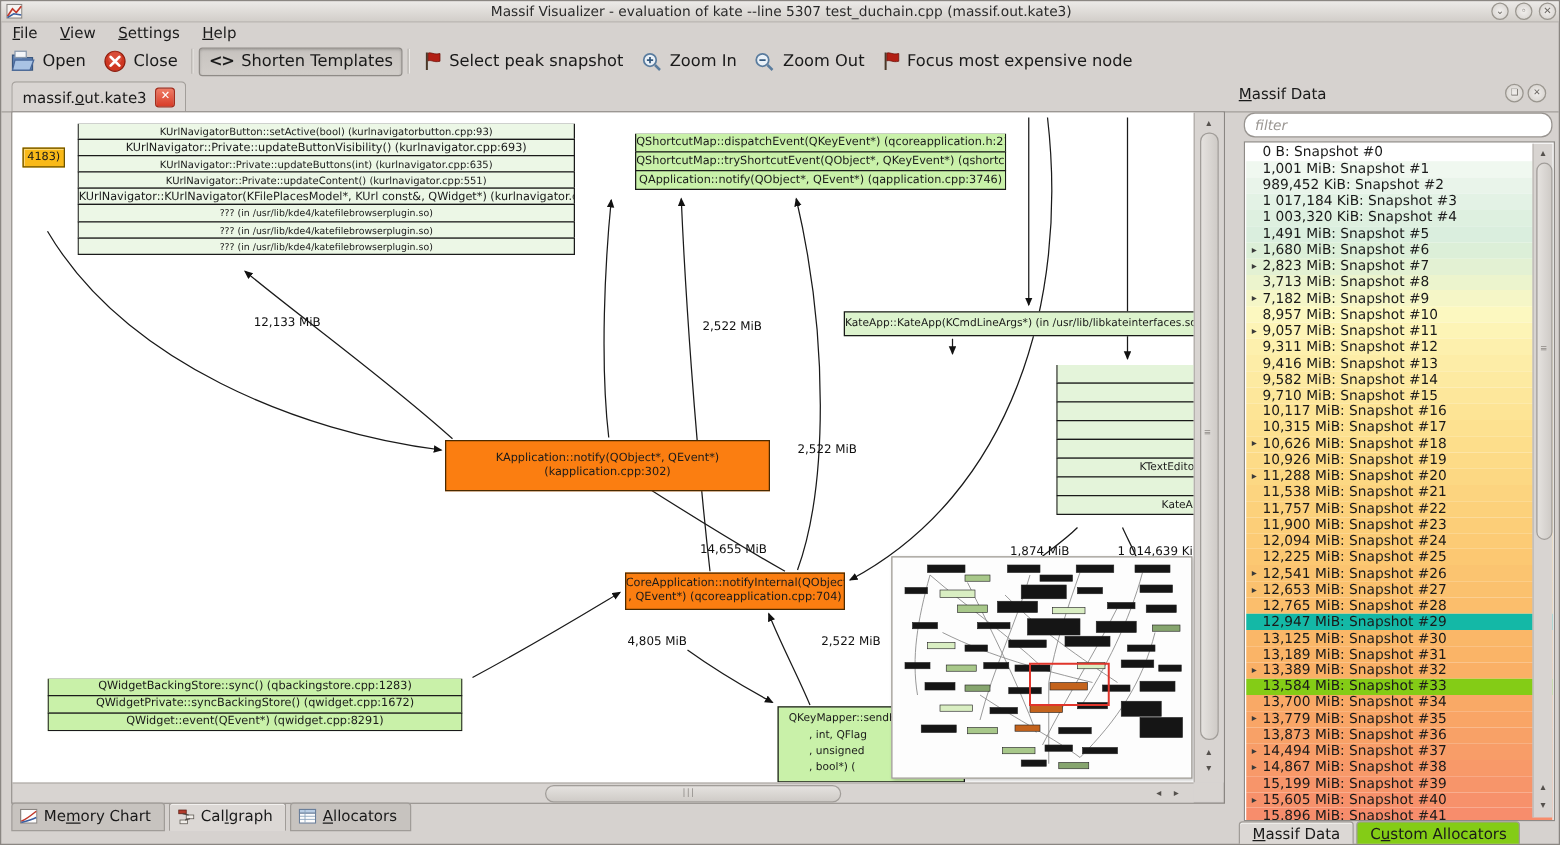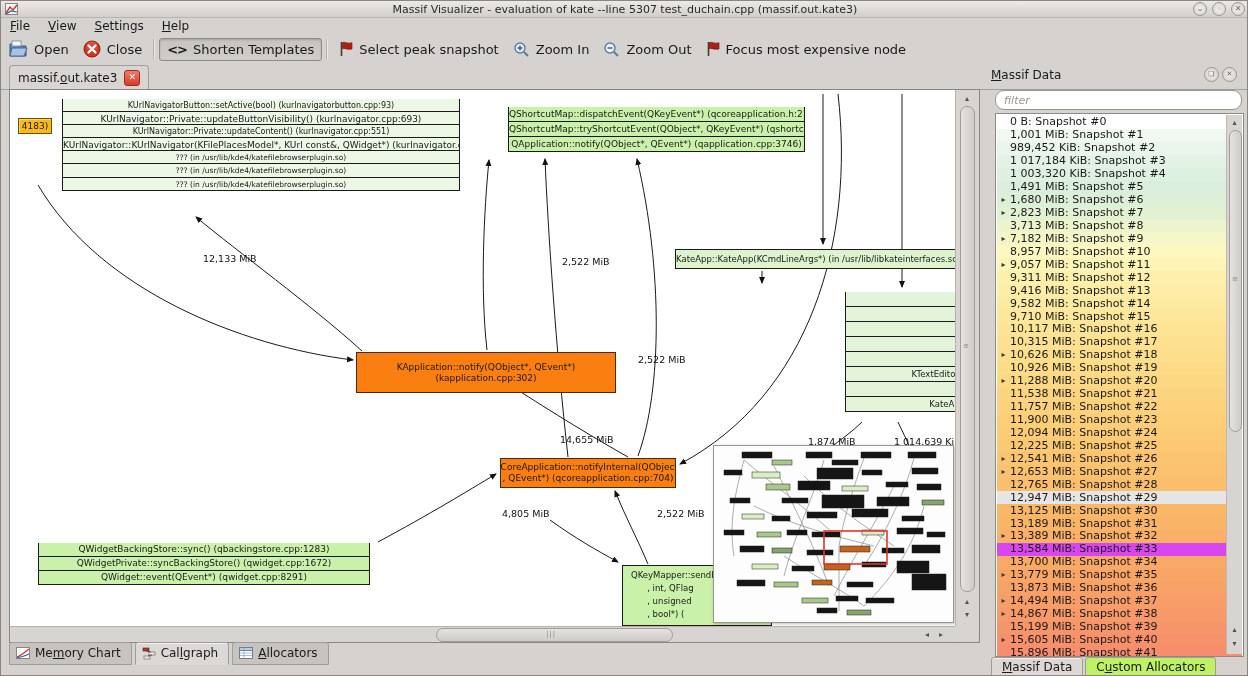--- a/index.html
+++ b/index.html
@@ -91,21 +91,21 @@
   #dock-filter{left:994px;top:89px;width:247px;height:20px;border:1px solid #989490;border-radius:9px;
     background:#fff;font-size:11px;font-style:italic;padding:0 8px;box-sizing:border-box;color:#444;
     font-family:"DejaVu Sans",sans-serif;}
   #dock-filter::placeholder{color:#9a9692;font-style:italic;}
   #dock-list{left:994px;top:112px;width:247px;height:542px;border:1px solid #8e8a86;background:#fff;overflow:hidden;}
   #snaprows{position:absolute;left:1px;top:2px;right:1px;}
   .snaprow{height:12.95px;display:flex;align-items:center;font-size:11px;line-height:12px;white-space:nowrap;}
   .snap-arrow{width:13px;flex:0 0 13px;text-align:center;font-size:8px;color:#3a3a3a;}
   #dock-sb{position:absolute;right:1px;top:1px;width:15px;height:539px;background:#d8d4d1;border-left:1px solid #bcb8b4;}
   #dock-tabs{left:990px;top:656px;width:258px;height:20px;display:flex;gap:2px;}
-  .dtab{padding:2px 10px;font-size:12px;background:#bef264;border:1px solid #a09c98;border-radius:3px 3px 0 0;}
+  .dtab{padding:2px 10px;font-size:12px;background:#84cc16;border:1px solid #a09c98;border-radius:3px 3px 0 0;}
   .dtab.sel{background:#dcd8d5;box-shadow:inset 0 1px 0 #f4f2f0;}
 </style>
 </head>
 <body>
 
 <div id="titlebar" class="abs">
   <svg class="appicon" viewBox="0 0 13 12">
     <rect x="0.5" y="0.5" width="12" height="11" fill="#f6f4f2" stroke="#8a8682"></rect>
     <polyline points="1,10 5,4 8,7 12,2" fill="none" stroke="#c0392b" stroke-width="1.4"></polyline>
     <polyline points="1,11 6,8 12,9" fill="none" stroke="#3a5fa0" stroke-width="1.2"></polyline>
@@ -220,20 +220,21 @@
     </svg>
 
     <div class="gnode amber" style="left:8px;top:28px;width:34px;height:16px;">4183)</div>
 
     <div class="gstack palegreen kurlnav" style="left:52px;top:9px;width:398px;">
 
         <div class="gnode-row" style="font-size: 8px;">KUrlNavigatorButton::setActive(bool) (kurlnavigatorbutton.cpp:93)</div>
 
         <div class="gnode-row" style="font-size: 9px;">KUrlNavigator::Private::updateButtonVisibility() (kurlnavigator.cpp:693)</div>
 
+        <div class="gnode-row" style="font-size: 8px;">KUrlNavigator::Private::updateButtons(int) (kurlnavigator.cpp:635)</div>
 
         <div class="gnode-row" style="font-size: 8px;">KUrlNavigator::Private::updateContent() (kurlnavigator.cpp:551)</div>
 
         <div class="gnode-row" style="font-size: 9px;">KUrlNavigator::KUrlNavigator(KFilePlacesModel*, KUrl const&amp;, QWidget*) (kurlnavigator.cpp:793)</div>
 
         <div class="gnode-row" style="font-size: 7.5px;">??? (in /usr/lib/kde4/katefilebrowserplugin.so)</div>
 
         <div class="gnode-row" style="font-size: 7.5px;">??? (in /usr/lib/kde4/katefilebrowserplugin.so)</div>
 
         <div class="gnode-row" style="font-size: 7.5px;">??? (in /usr/lib/kde4/katefilebrowserplugin.so)</div>
@@ -579,41 +580,41 @@
       <div class="snaprow" style="background: rgb(251, 193, 110);">
         <span class="snap-arrow">▸</span>
         <span>12,653 MiB: Snapshot #27</span>
       </div>
 
       <div class="snaprow" style="background: rgb(251, 190, 108);">
         <span class="snap-arrow"></span>
         <span>12,765 MiB: Snapshot #28</span>
       </div>
 
-      <div class="snaprow" style="background: #e5e5e5;">
+      <div class="snaprow" style="background: #14b8a6;">
         <span class="snap-arrow"></span>
         <span>12,947 MiB: Snapshot #29</span>
       </div>
 
       <div class="snaprow" style="background: rgb(250, 183, 104);">
         <span class="snap-arrow"></span>
         <span>13,125 MiB: Snapshot #30</span>
       </div>
 
       <div class="snaprow" style="background: rgb(250, 180, 103);">
         <span class="snap-arrow"></span>
         <span>13,189 MiB: Snapshot #31</span>
       </div>
 
       <div class="snaprow" style="background: rgb(250, 176, 102);">
         <span class="snap-arrow">▸</span>
         <span>13,389 MiB: Snapshot #32</span>
       </div>
 
-      <div class="snaprow" style="background: #d946ef;">
+      <div class="snaprow" style="background: #84cc16;">
         <span class="snap-arrow"></span>
         <span>13,584 MiB: Snapshot #33</span>
       </div>
 
       <div class="snaprow" style="background: rgb(249, 169, 102);">
         <span class="snap-arrow"></span>
         <span>13,700 MiB: Snapshot #34</span>
       </div>
 
       <div class="snaprow" style="background: rgb(249, 165, 102);">

